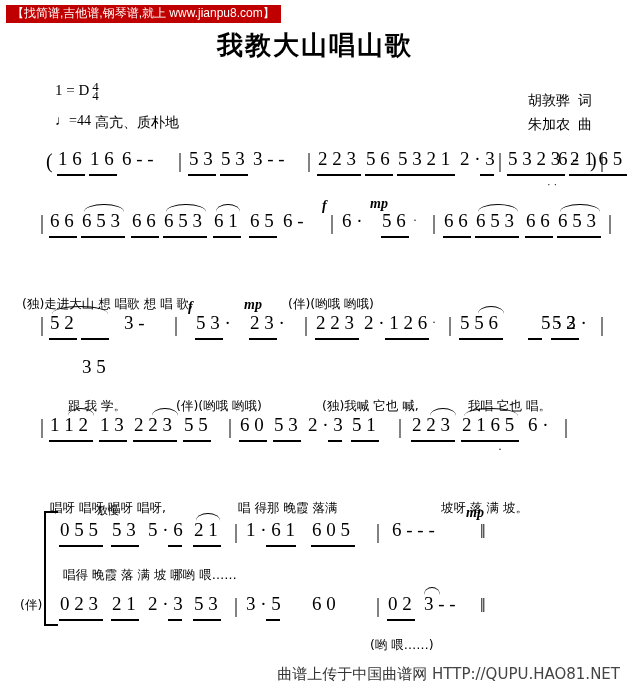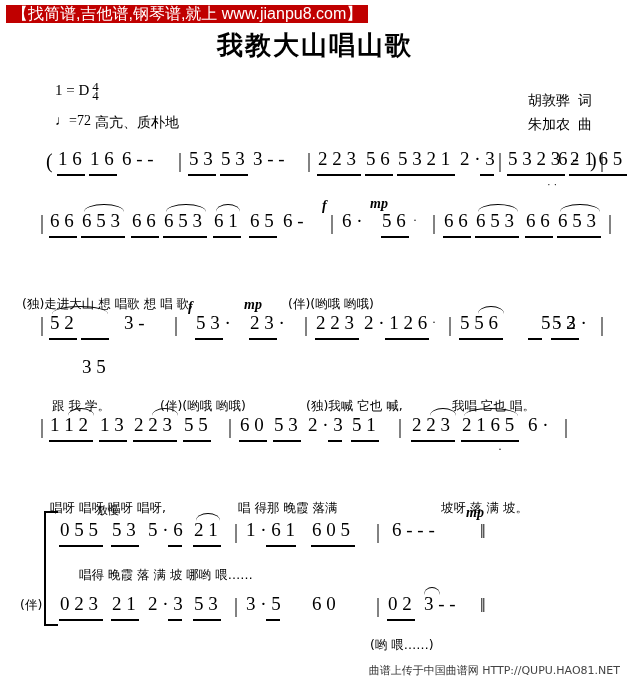--- a/index.html
+++ b/index.html
@@ -16,21 +16,21 @@
     overflow: hidden;
   }
 
   
   .banner {
     position: absolute;
     left: 6px;
     top: 5px;
     background: #c00000;
     color: #ffffff;
-    font-size: 16px;
+    font-size: 12px;
     font-family: "Liberation Sans", sans-serif;
     padding: 2px 6px 3px 6px;
     letter-spacing: 0px;
     white-space: nowrap;
     line-height: 13px;
   }
 
   
   .title {
     position: absolute;
@@ -156,38 +156,38 @@
   }
   .hline {
     position: absolute;
     height: 2px;
     background: #000;
   }
 
   .footer {
     position: absolute;
     right: 10px;
-    bottom: 6px;
-    font-size: 11px;
+    bottom: 0;
+    font-size: 15px;
     font-family: "DejaVu Sans", sans-serif;
     color: #333;
   }
   .footer .site { color:#444; }
 </style>
 </head>
 <body>
 
 <div class="banner">【找简谱,吉他谱,钢琴谱,就上 www.jianpu8.com】</div>
 
 <div class="title">我教大山唱山歌</div>
 
 <div class="key-sig">
   <span>1 = D</span><span class="frac"><span>4</span><span>4</span></span>
 </div>
-<div class="tempo">♩=72</div>
+<div class="tempo">♩=44</div>
 <div class="expression">高亢、质朴地</div>
 <div class="composer-block">
   <div><span>胡敦骅</span><span class="role">词</span></div>
   <div><span>朱加农</span><span class="role">曲</span></div>
 </div>
 
 <div class="system" style="top:148px;">
   <div class="notes">
     <span class="tok bar" style="left:46px; top:2px;">(</span>
     <span class="tok" style="left:58px;">1 6</span>
@@ -296,21 +296,21 @@
     <span class="tok bar" style="left:448px; top:1px;">|</span>
     <span class="tok" style="left:460px;">5 5 6</span>
     <span class="beam" style="left:459px; top:26px; width:44px;"></span>
     <span class="slur" style="left:478px; top:-6px; width:26px;"></span>
     <span class="tok" style="left:508px;margin-left:33px;">5 · 3</span>
     <span class="beam" style="left:528px; top:26px; width:14px;"></span>
     <span class="tok" style="left:552px;">5 2 ·</span>
     <span class="beam" style="left:551px; top:26px; width:28px;"></span>
     <span class="tok bar" style="left:600px; top:1px;">|</span>
   </div>
-  <div class="lyrics" style="top:52px;">
+  <div class="lyrics" style="top:52px;margin-left:16px;">
     <span class="lyr" style="left:52px;">跟 我 学。</span>
     <span class="lyr" style="left:160px;">(伴)(哟哦 哟哦)</span>
     <span class="lyr" style="left:306px;">(独)我喊 它也 喊,</span>
     <span class="lyr" style="left:452px;">我唱 它也 唱。</span>
   </div>
 </div>
 
 <div class="system" style="top:414px;">
   <div class="notes">
     <span class="tok bar" style="left:40px; top:1px;">|</span>
@@ -373,21 +373,21 @@
     <span class="tok" style="left:246px;">1 · 6 1</span>
     <span class="beam" style="left:266px; top:26px; width:30px;"></span>
     <span class="tok" style="left:312px;">6 0 5</span>
     <span class="beam" style="left:311px; top:26px; width:44px;"></span>
     <span class="tok bar" style="left:376px; top:1px;">|</span>
     <span class="tok dyn" style="left:466px; top:-14px; font-style:normal;"><i>mp</i></span>
     <span class="tok" style="left:392px;">6 - - -</span>
     <span class="tok bar" style="left:480px; top:1px;">‖</span>
   </div>
   <div class="lyrics" style="position:absolute; left:0; top:62px; width:630px;">
-    <span class="lyr" style="left:66px;padding-left:13px;">唱得 晚霞 落 满 坡 哪哟 喂……</span>
+    <span class="lyr" style="left:50px;padding-left:13px;">唱得 晚霞 落 满 坡 哪哟 喂……</span>
   </div>
 
   <div class="notes" style="position:absolute; left:0; top:88px; width:579px;">
     <span class="tok" style="left:60px;">0 2 3</span>
     <span class="beam" style="left:59px; top:26px; width:44px;"></span>
     <span class="tok" style="left:112px;">2 1</span>
     <span class="beam" style="left:111px; top:26px; width:28px;"></span>
     <span class="tok" style="left:148px;">2 · 3</span>
     <span class="beam" style="left:168px; top:26px; width:14px;"></span>
     <span class="tok" style="left:194px;">5 3</span>

